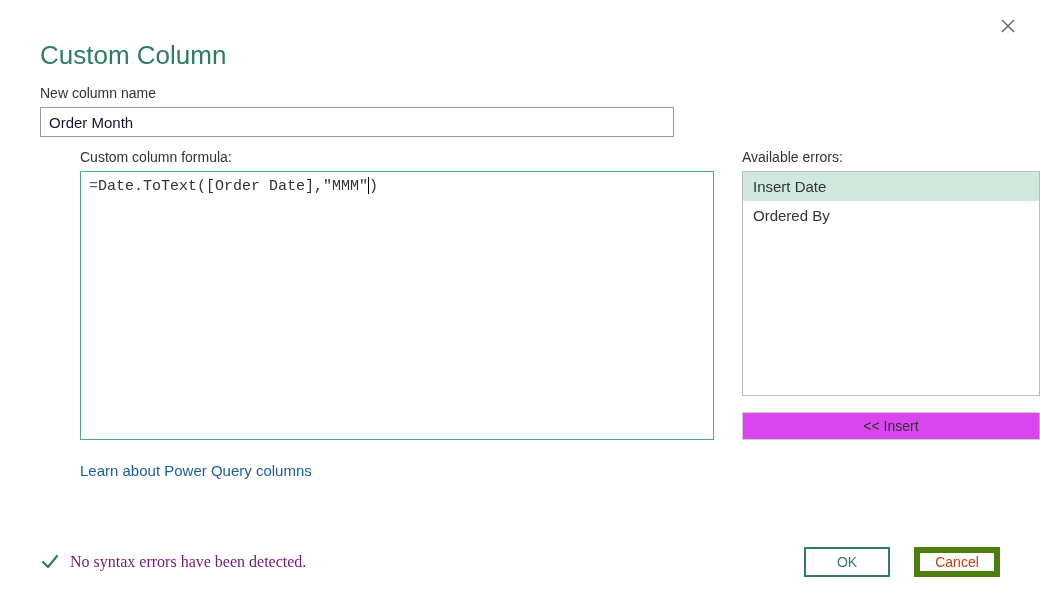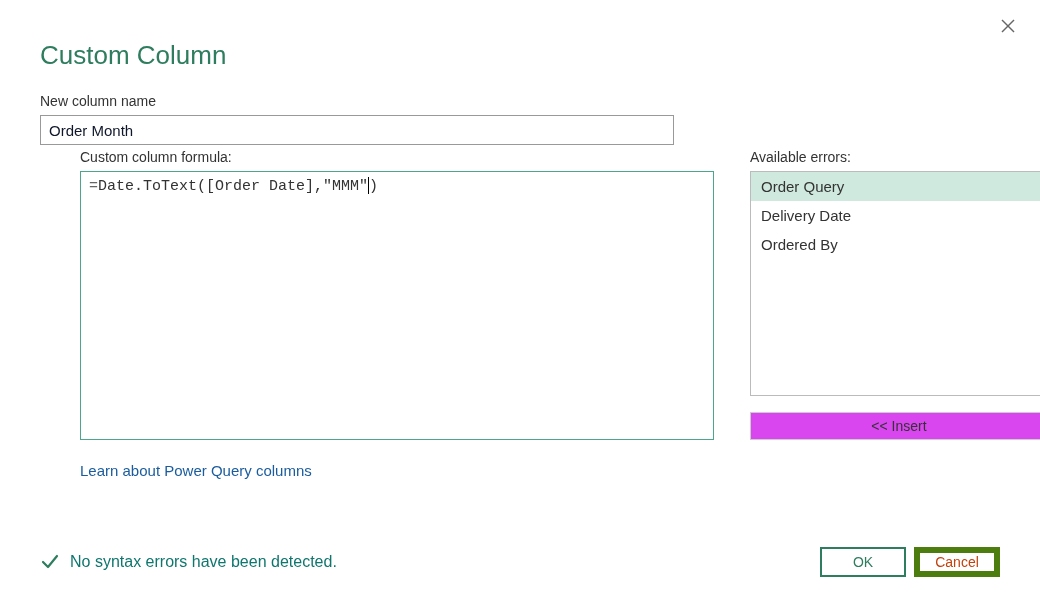--- a/index.html
+++ b/index.html
@@ -31,42 +31,42 @@
     }
     .close-btn svg {
       width: 16px;
       height: 16px;
     }
     .dialog-title {
       font-size: 26px;
       font-weight: 400;
       color: #2e7d5e;
       margin-top: 26px;
-      margin-bottom: 22px;
+      margin-bottom: 14px;
     }
     .label {
       font-size: 14px;
       color: #333;
       margin-bottom: 6px;
       display: block;
     }
     .col-name-input {
       width: 634px;
       height: 30px;
       border: 1px solid #999;
       padding: 4px 8px;
       font-size: 15px;
       color: #0f172a;
       font-family: inherit;
       outline: none;
     }
     .main-row {
       display: flex;
-      gap: 36px;
-      margin-top: 4px;
+      gap: 28px;
+      margin-top: 12px;
       padding-left: 40px;
     }
     .left-col {
       width: 634px;
     }
     .right-col {
       width: 298px;
     }
     .formula-box {
       width: 634px;
@@ -130,25 +130,26 @@
     .status-area {
       display: flex;
       align-items: center;
       gap: 10px;
     }
     .check-icon {
       color: #2e7d5e;
     }
     .status-text {
       font-size: 16px;
-      color: #0f766e;
+      color: #701a75;
+      font-family: Liberation Serif, serif;
     }
     .button-row {
       display: flex;
-      gap: 8px;
+      gap: 24px;
     }
     .btn {
       width: 86px;
       height: 30px;
       border: 6px solid #4d7c0f;
       background: #fff;
       font-size: 14px;
       color: #c2410c;
       cursor: pointer;
       font-family: inherit;
@@ -184,22 +185,21 @@
 
 <div class="main-row">
   <div class="left-col">
     <label class="label">Custom column formula:</label>
     <div class="formula-box" contenteditable="true" style=""><span class="formula-equals">=</span><span>Date.ToText([Order Date],"MMM"</span><span class="cursor-mark"></span><span>)</span></div>
     <a class="learn-link">Learn about Power Query columns</a>
   </div>
   <div class="right-col">
     <label class="label">Available errors:</label>
     <div class="columns-list">
-      <div class="columns-list-item selected">Order Query</div>
-      <div class="columns-list-item">Delivery Date</div>
+      <div class="columns-list-item selected">Insert Date</div>
       <div class="columns-list-item">Ordered By</div>
     </div>
     <button class="insert-btn">&lt;&lt; Insert</button>
   </div>
 </div>
 
 <div class="footer">
   <div class="status-area">
     <span class="check-icon">
       <svg width="20" height="20" viewBox="0 0 20 20" fill="none" stroke="currentColor" stroke-width="2.2" stroke-linecap="round" stroke-linejoin="round">

